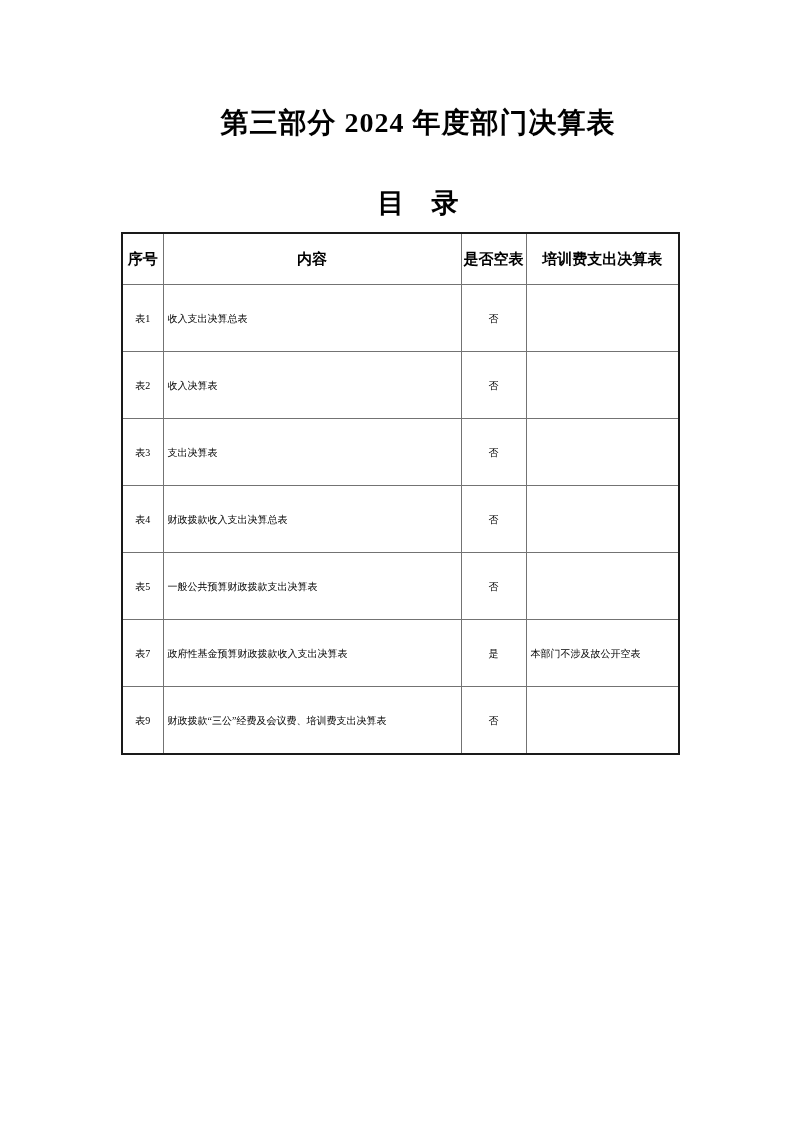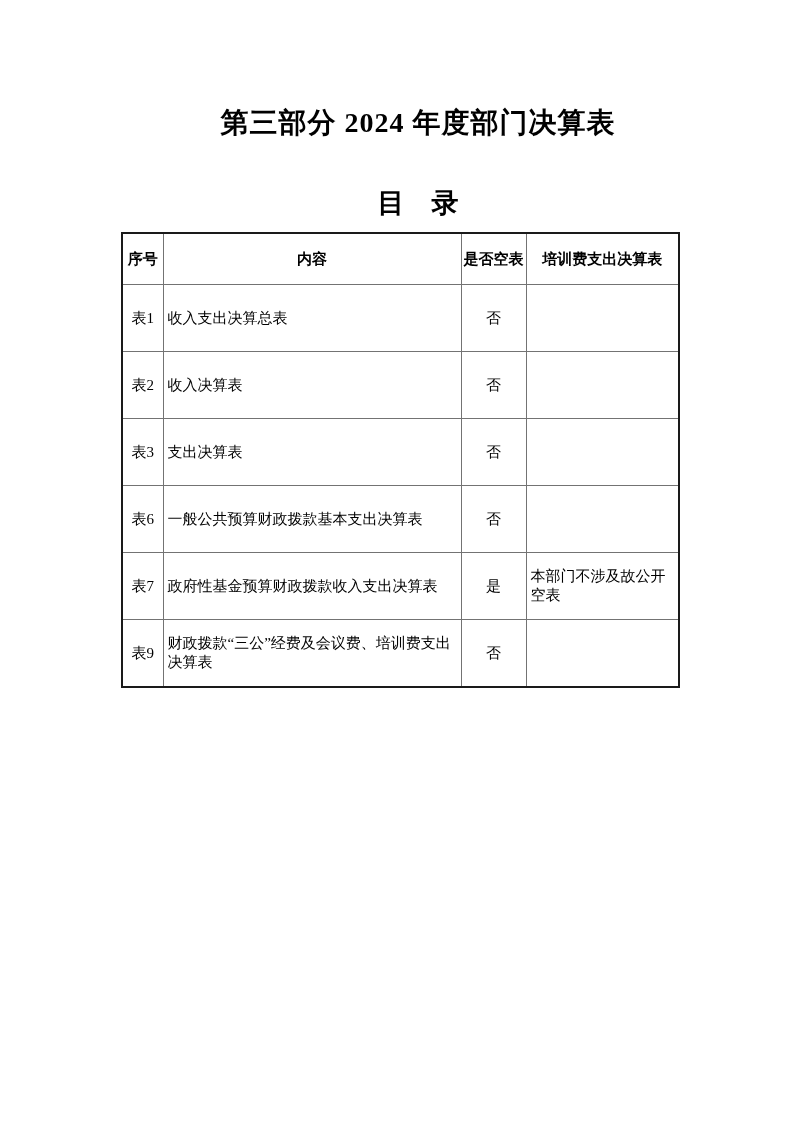--- a/index.html
+++ b/index.html
@@ -62,21 +62,21 @@
     height: 50px;
     font-family: "Liberation Sans", "DejaVu Sans", sans-serif;
     font-size: 15px;
     font-weight: bold;
     text-align: center;
     padding: 0 1px;
   }
   table.toc-table td {
     height: 62px;
     font-family: "Liberation Serif", "DejaVu Serif", serif;
-    font-size: 15px;
+    font-size: 10px;
     line-height: 19px;
   }
   table.toc-table td.no {
     text-align: center;
     padding: 0;
   }
   table.toc-table td.content {
     text-align: left;
     padding: 2px 4px;
   }
@@ -127,22 +127,28 @@
           <td class="empty">否</td>
           <td class="reason"></td>
         </tr>
         <tr>
           <td class="no">表3</td>
           <td class="content">支出决算表</td>
           <td class="empty">否</td>
           <td class="reason"></td>
         </tr>
         <tr>
-          <td class="no">表6</td>
-          <td class="content">一般公共预算财政拨款基本支出决算表</td>
+          <td class="no">表4</td>
+          <td class="content">财政拨款收入支出决算总表</td>
+          <td class="empty">否</td>
+          <td class="reason"></td>
+        </tr>
+        <tr>
+          <td class="no">表5</td>
+          <td class="content">一般公共预算财政拨款支出决算表</td>
           <td class="empty">否</td>
           <td class="reason"></td>
         </tr>
         <tr>
           <td class="no">表7</td>
           <td class="content">政府性基金预算财政拨款收入支出决算表</td>
           <td class="empty">是</td>
           <td class="reason">本部门不涉及故公开空表</td>
         </tr>
         <tr>

